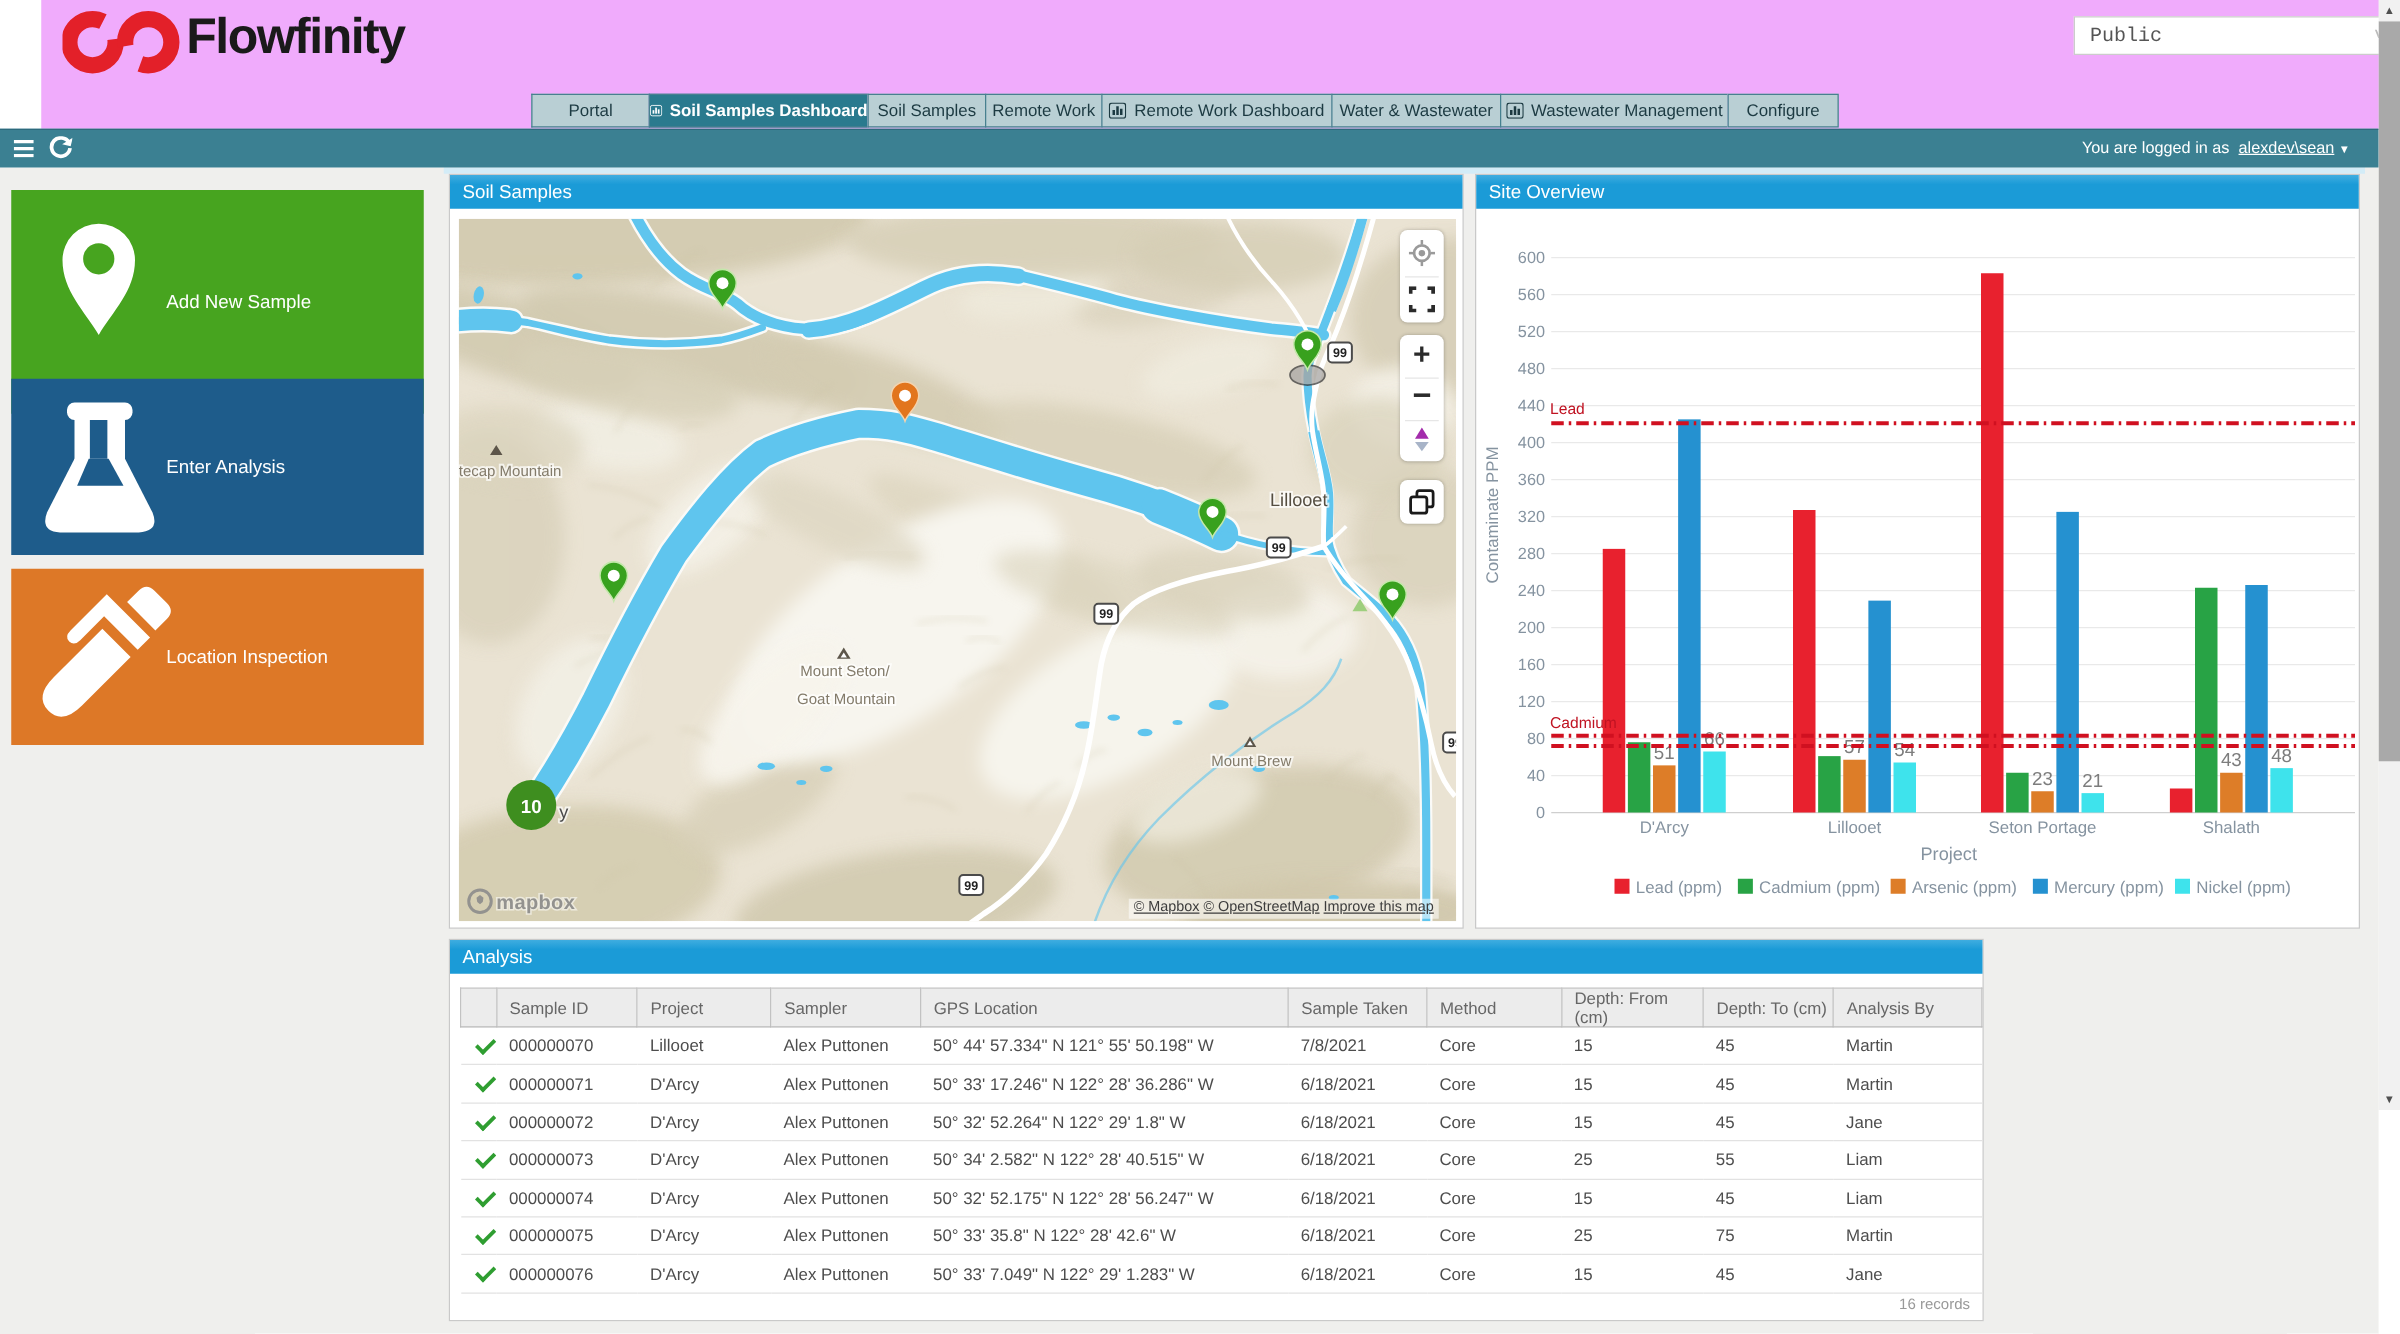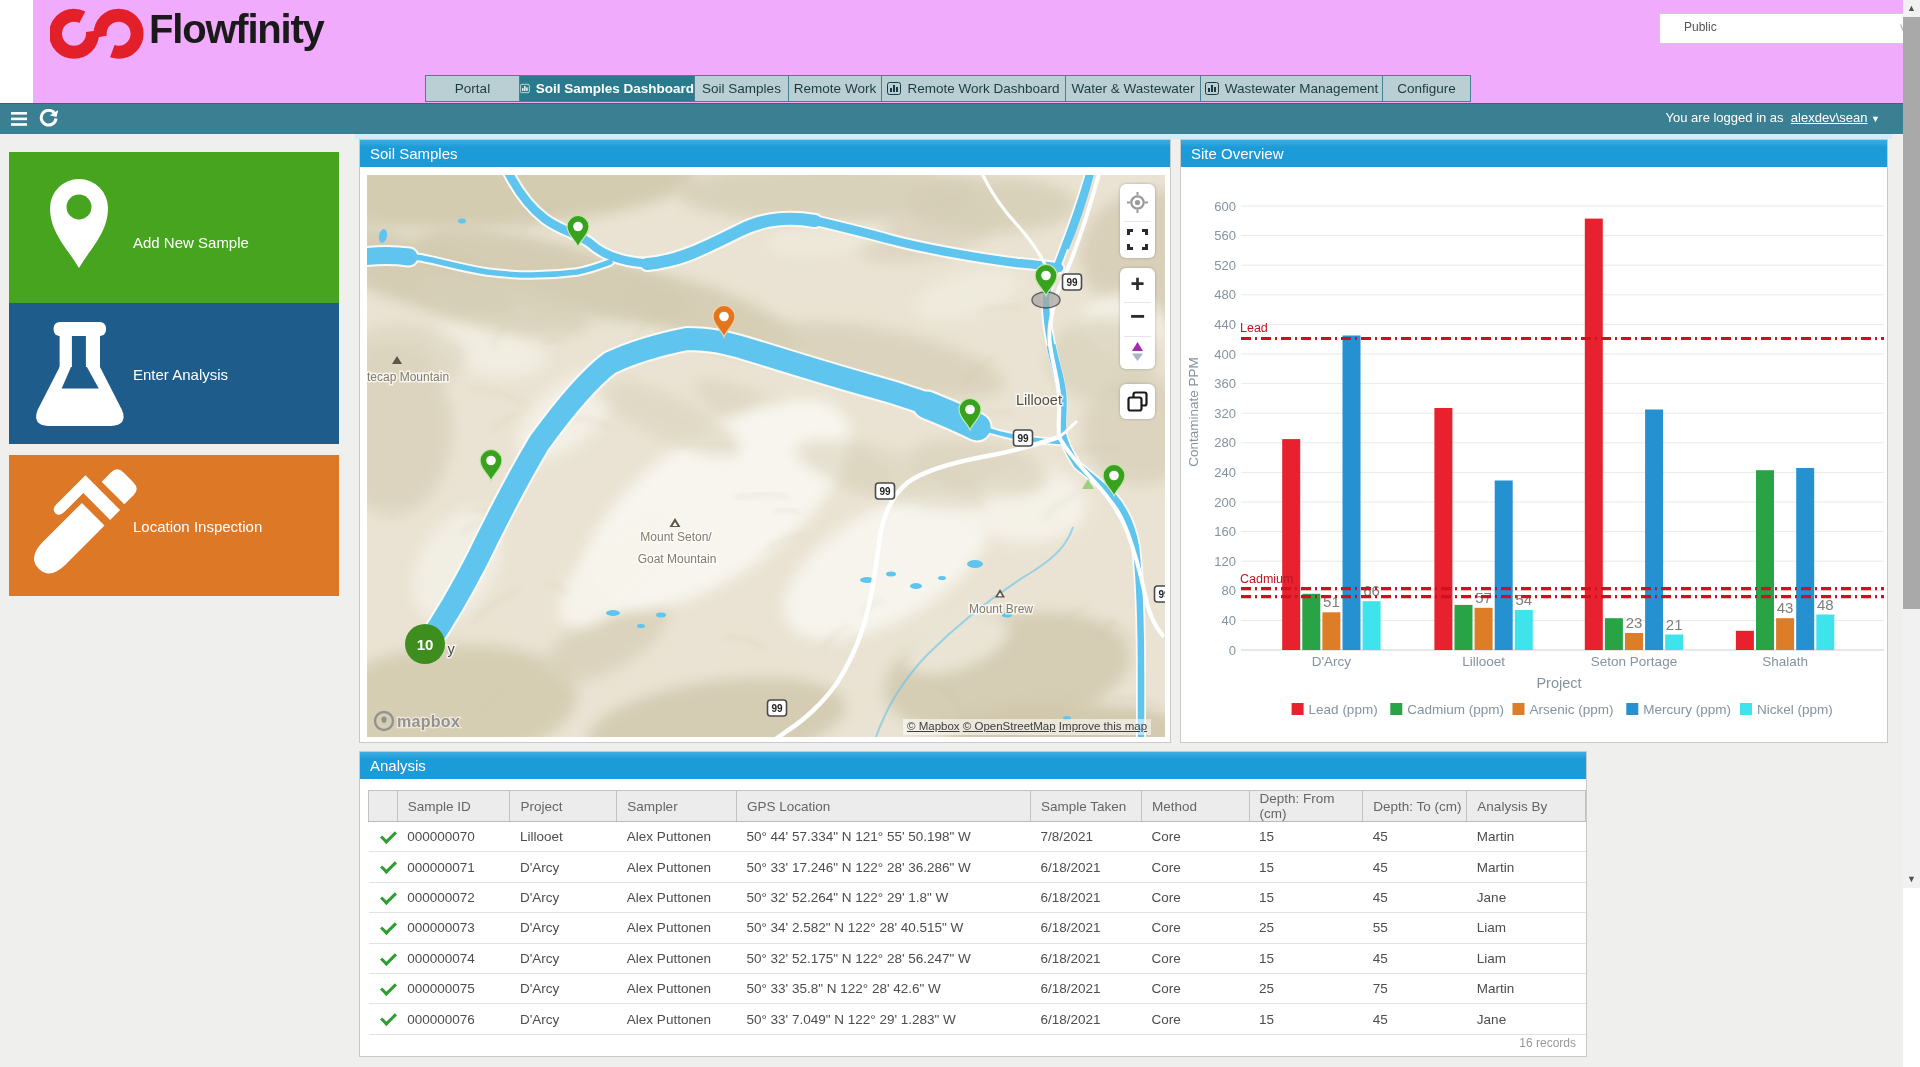--- a/index.html
+++ b/index.html
@@ -5,21 +5,21 @@
 * { margin:0; padding:0; box-sizing:border-box; }
 html,body { width:1920px; height:1067px; overflow:hidden; background:#fff;
   font-family:"Liberation Sans", sans-serif; }
 .abs { position:absolute; }
 #page { position:relative; width:1920px; height:1067px; }
 
 #hdr { position:absolute; left:0; top:0; width:1903px; height:103px; background:#f0abfc;margin-left:33px; }
 #logo { position:absolute; left:17px; top:6px; }
 #logotext { position:absolute; left:116px; top:7px; font-size:40px; font-weight:bold; color:#1a1a1a; letter-spacing:-1.2px; }
 #pubsel { position:absolute; left:1626px; top:13px; width:265px; height:31px; border:1px solid #ccc; background:#fff; }
-#pubsel span.t { position:absolute; left:24px; top:6px; font-size:12px; color:#555; }
+#pubsel span.t { position:absolute; left:12px; top:6px; font-size:16px; color:#555;font-family:Liberation Mono, monospace; }
 #pubsel span.c { position:absolute; right:14px; top:4px; font-size:15px; color:#bbb; transform:scaleY(.75); }
 
 #tabs { position:absolute; left:425px; top:75px; height:27px; display:flex; }
 .tab { height:27px; background:#b9cfd4; border:1px solid #47808f; border-right:none;
   font-size:13.5px; color:#1c3a42; display:flex; align-items:center; justify-content:center; white-space:nowrap; }
 .tab:last-child { border-right:1px solid #47808f; }
 .tab:nth-child(1){width:94px}.tab:nth-child(2){width:175px}.tab:nth-child(3){width:94px}
 .tab:nth-child(4){width:93px}.tab:nth-child(5){width:184px}.tab:nth-child(6){width:135px}
 .tab:nth-child(7){width:182px}.tab:nth-child(8){width:89px}
 .tab.active { background:#2a7a8e; color:#fff; font-weight:bold; }

